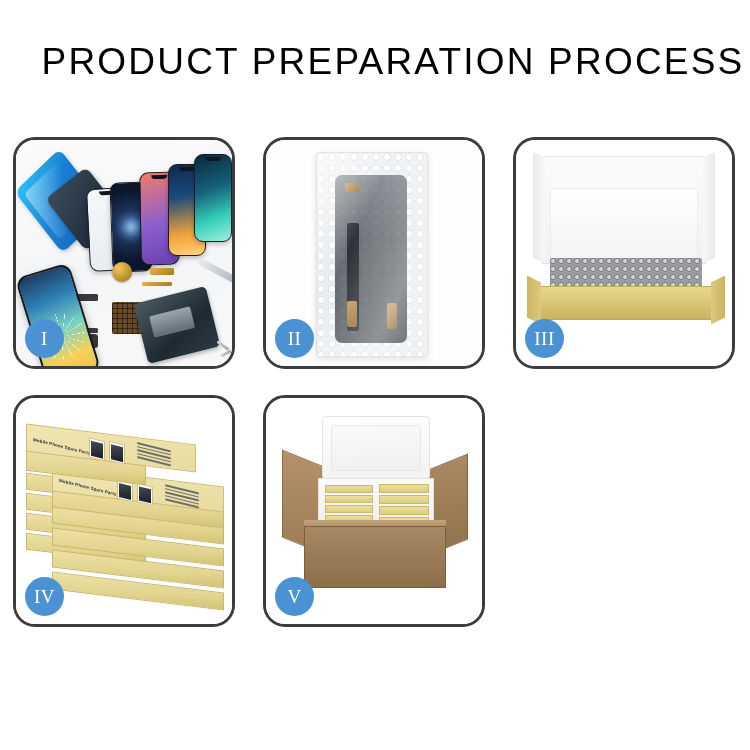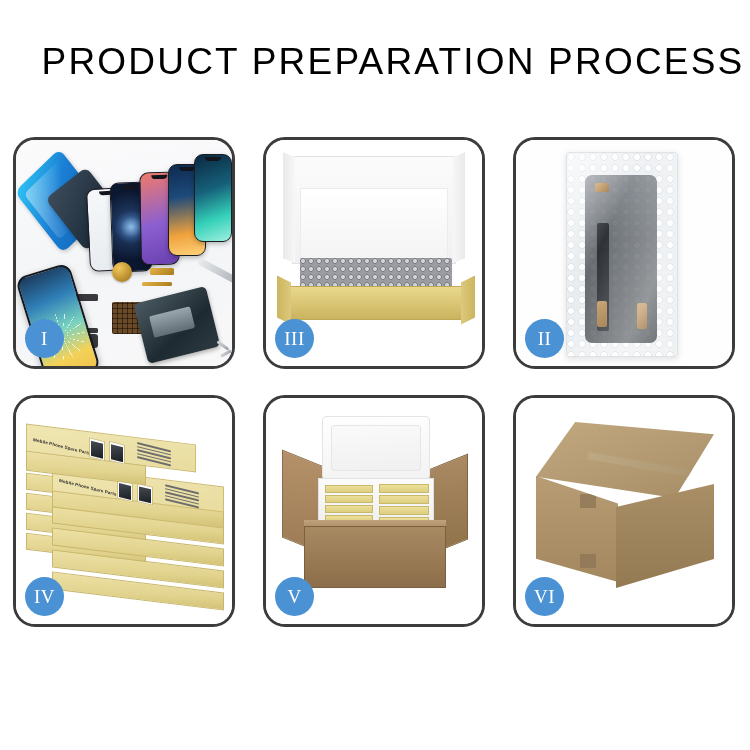--- a/index.html
+++ b/index.html
@@ -401,41 +401,41 @@
           <span class="pt silver" style="left:196px;top:86px;width:14px;height:3px;transform:rotate(35deg);"></span>
           <span class="pt silver" style="left:200px;top:94px;width:12px;height:3px;transform:rotate(-28deg);"></span>
         </div>
 
         <div class="phone-big"></div>
       </div>
       <div class="badge">I</div>
     </div>
 
     <div class="panel">
-      <div class="scene p3">
-        <div class="lid3"></div>
-        <div class="foam3"></div>
-        <div class="bubble3"></div>
-        <div class="tray3"></div>
-      </div>
-      <div class="badge">III</div>
-    </div>
-
-    <div class="panel">
       <div class="scene p2">
         <div class="bubble-bag">
           <div class="inner-screen"></div>
           <div class="flex-strip"></div>
           <span class="tan-tab" style="left:30px;top:148px;"></span>
           <span class="tan-tab" style="left:70px;top:150px;"></span>
           <span class="tan-tab" style="left:28px;top:30px;height:9px;width:14px;"></span>
           <div class="bag-gloss"></div>
         </div>
       </div>
       <div class="badge">II</div>
+    </div>
+
+    <div class="panel">
+      <div class="scene p3">
+        <div class="lid3"></div>
+        <div class="foam3"></div>
+        <div class="bubble3"></div>
+        <div class="tray3"></div>
+      </div>
+      <div class="badge">III</div>
     </div>
 
     <div class="panel">
       <div class="scene p4">
         <div class="stack">
 
           <div class="bx" style="left:4px;top:60px;width:120px;height:17px;transform:skewY(7deg);"></div>
           <div class="bx" style="left:4px;top:80px;width:120px;height:17px;transform:skewY(7deg);"></div>
           <div class="bx" style="left:4px;top:100px;width:120px;height:17px;transform:skewY(7deg);"></div>
           <div class="bx" style="left:4px;top:120px;width:120px;height:17px;transform:skewY(7deg);"></div>
@@ -500,28 +500,15 @@
           <span class="ybx" style="left:60px;top:16px;width:50px;height:9px;"></span>
           <span class="ybx" style="left:60px;top:27px;width:50px;height:9px;"></span>
           <span class="ybx" style="left:60px;top:38px;width:50px;height:9px;"></span>
         </div>
         <div class="cartonTopEdge"></div>
         <div class="cartonFront"></div>
       </div>
       <div class="badge">V</div>
     </div>
 
-    <div class="panel">
-      <div class="scene p6">
-        <div class="carton-top">
-          <div class="tape"></div>
-        </div>
-        <div class="carton-left">
-          <span class="tab" style="left:44px;top:18px;"></span>
-          <span class="tab" style="left:44px;top:78px;"></span>
-        </div>
-        <div class="carton-right"></div>
-      </div>
-      <div class="badge">VI</div>
-    </div>
 
   </div>
 </div>
 
 </body></html>

